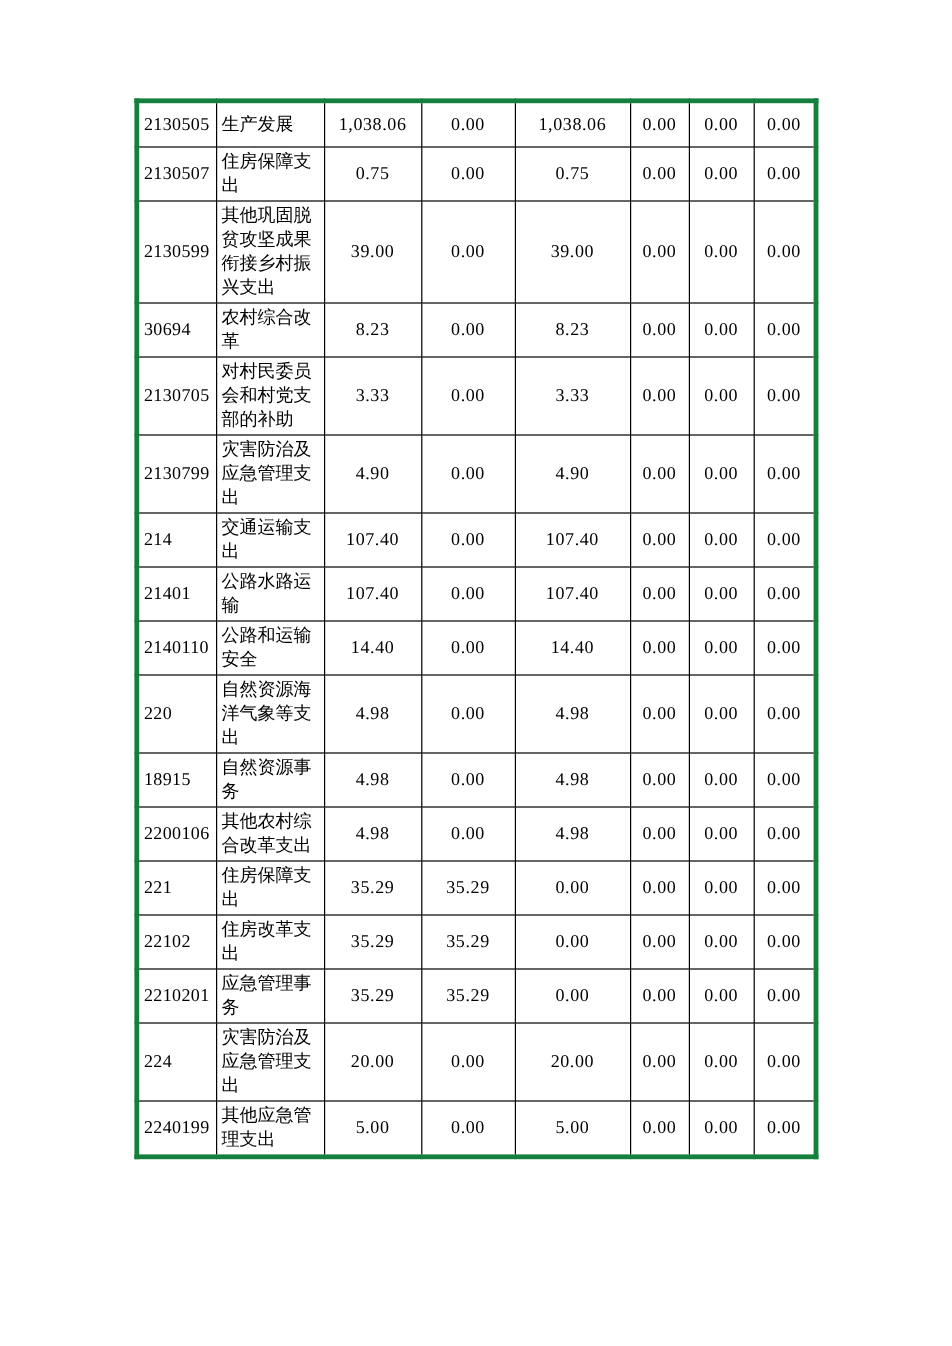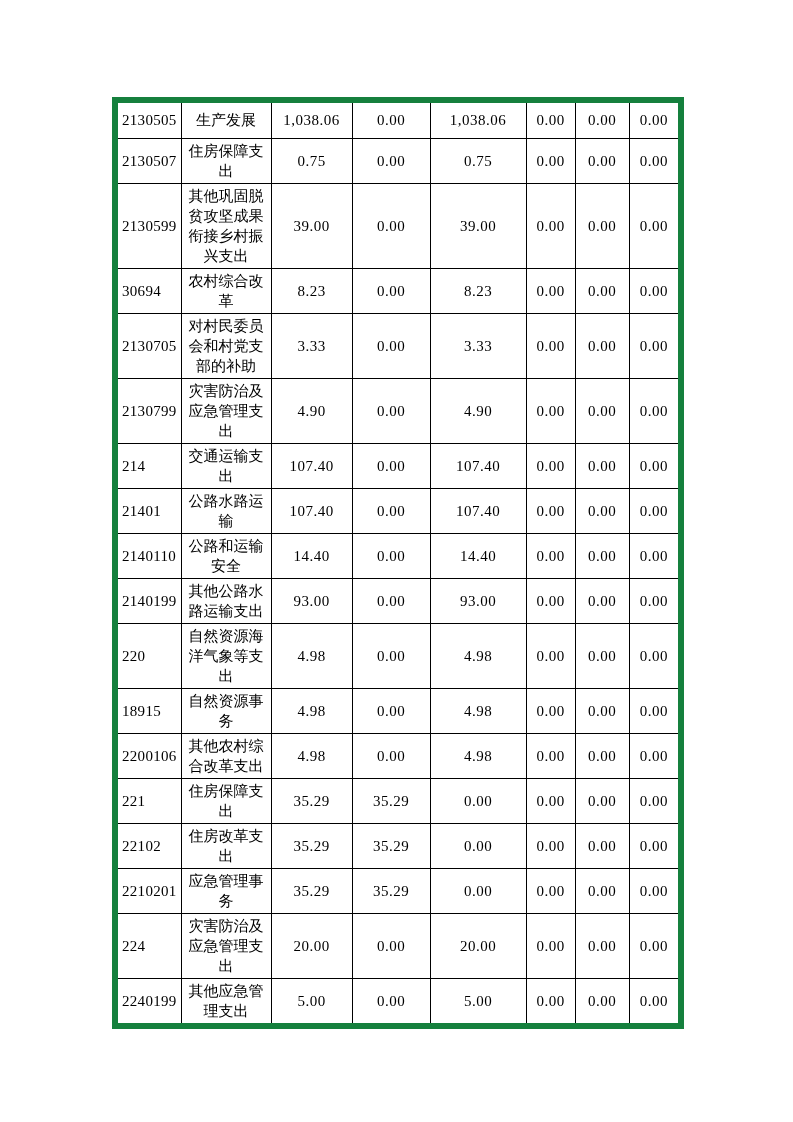--- a/index.html
+++ b/index.html
@@ -12,43 +12,43 @@
     width: 793px;
     height: 1122px;
     background: #ffffff;
     overflow: hidden;
     font-family: "Liberation Serif", "DejaVu Serif", serif;
     color: #000000;
   }
   table.budget {
     position: absolute;
     left: 112px;
-    top: 97px;
+    top: 82px;
     width: 566px;
     border-collapse: collapse;
     table-layout: fixed;
-    border: 6px solid #15803d;
+    border: 4px solid #15803d;
   }
   table.budget td {
     border: 1px solid #000000;
     box-sizing: border-box;
     height: 38px;              
     padding: 2px 4px;
     font-size: 15px;
     line-height: 20px;
     vertical-align: middle;
     overflow: hidden;
   }
   td.cell-code {
     text-align: left;
     padding-left: 6px;
     letter-spacing: 0.3px;
   }
   td.cell-name {
-    text-align: center;
+    text-align: left;
     padding-left: 7px;
     word-break: break-all;
   }
   td.cell-num {
     text-align: center;
     letter-spacing: 0.5px;
     white-space: nowrap;
   }
 </style>
 </head>
@@ -151,30 +151,20 @@
           <td class="cell-code">2140110</td>
           <td class="cell-name">公路和运输安全</td>
           <td class="cell-num">14.40</td>
           <td class="cell-num">0.00</td>
           <td class="cell-num">14.40</td>
           <td class="cell-num">0.00</td>
           <td class="cell-num">0.00</td>
           <td class="cell-num">0.00</td>
         </tr>
         <tr>
-          <td class="cell-code">2140199</td>
-          <td class="cell-name">其他公路水路运输支出</td>
-          <td class="cell-num">93.00</td>
-          <td class="cell-num">0.00</td>
-          <td class="cell-num">93.00</td>
-          <td class="cell-num">0.00</td>
-          <td class="cell-num">0.00</td>
-          <td class="cell-num">0.00</td>
-        </tr>
-        <tr>
           <td class="cell-code">220</td>
           <td class="cell-name">自然资源海洋气象等支出</td>
           <td class="cell-num">4.98</td>
           <td class="cell-num">0.00</td>
           <td class="cell-num">4.98</td>
           <td class="cell-num">0.00</td>
           <td class="cell-num">0.00</td>
           <td class="cell-num">0.00</td>
         </tr>
         <tr>

